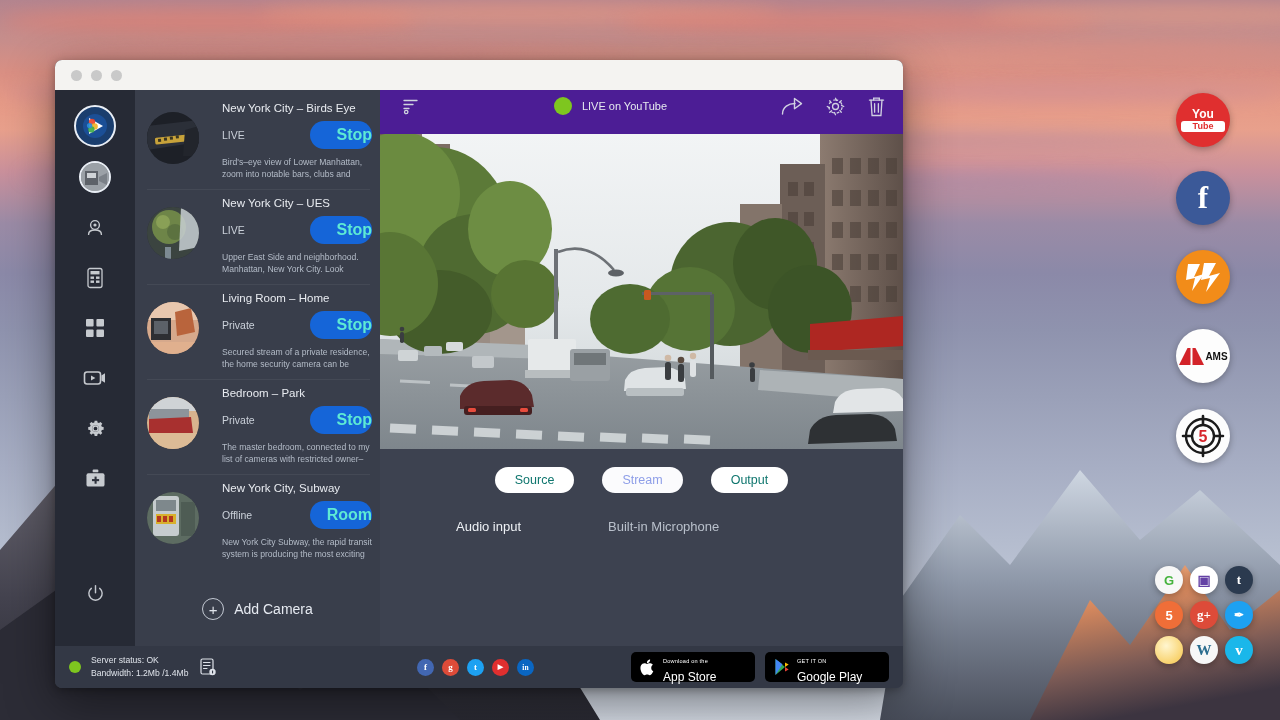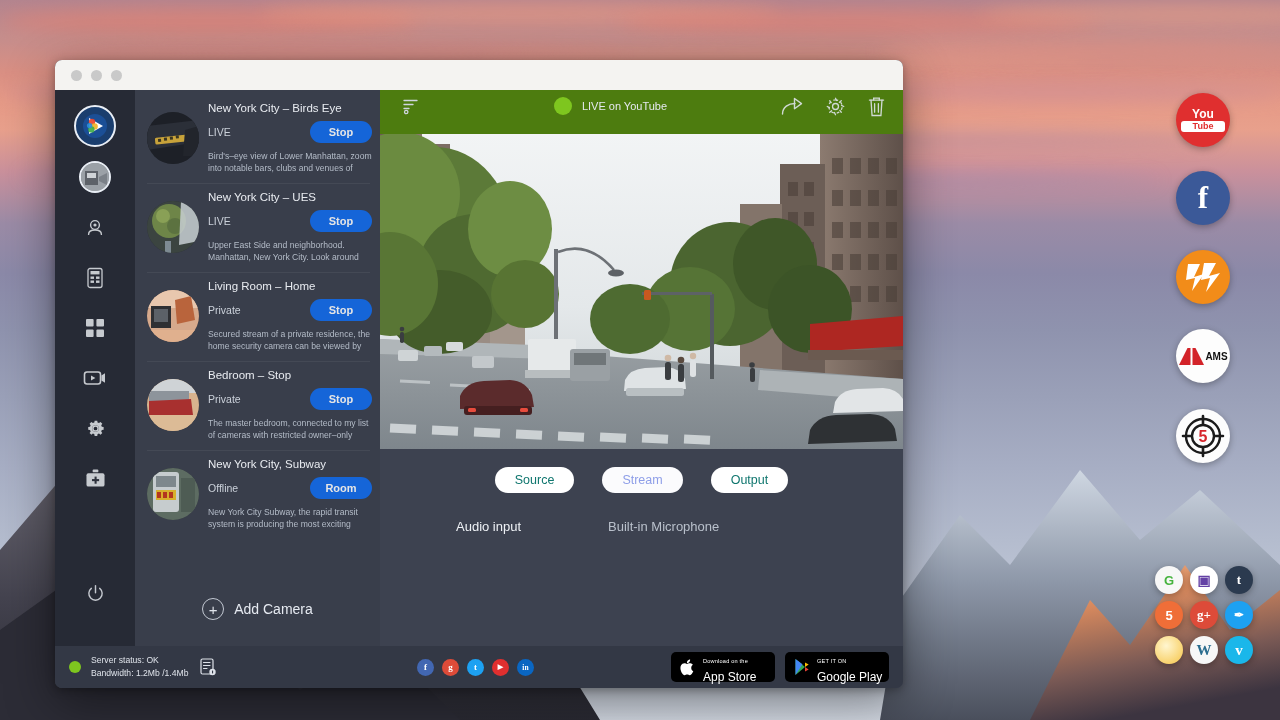--- a/index.html
+++ b/index.html
@@ -73,43 +73,43 @@
   .rail-ico svg { display: block; }
   .rail-spacer { flex: 1; }
 
   
   #camlist {
     width: 245px; flex: none; background: #393e4b;
     display: flex; flex-direction: column; overflow: hidden;
   }
   #camlist-scroll { flex: 1; overflow: hidden; padding-top: 4px; }
   .cam-row {
-    display: flex; gap: 9px; padding: 8px 8px 8px 12px;
+    display: flex; gap: 23px; padding: 8px 8px 8px 12px;
     position: relative;
   }
   .cam-row + .cam-row::before {
     content:""; position:absolute; left:12px; right:10px; top:0;
     height:1px; background: rgba(255,255,255,.06);
   }
   .cam-thumb {
     width: 52px; height: 52px; border-radius: 50%; flex: none;
     margin-top: 10px; overflow: hidden; position: relative;
     background: #2c2f38;
   }
   .cam-info { flex: 1; min-width: 0; }
   .cam-title {
     color: #e8ebf0; font-size: 11.5px; margin-bottom: 7px;
     white-space: nowrap; overflow: hidden; text-overflow: ellipsis;
   }
   .cam-mid { display: flex; align-items: center; justify-content: space-between; }
   .cam-status { color: #cbd1da; font-size: 10.5px; }
   .btn-pill {
-    background: #1565d8; color: #e5e5e5; border: none; border-radius: 14px;
-    font-size: 11px; font-weight: bold; font-family: inherit;
-    padding: 5px 0; width: 62px; text-align: center; cursor: pointer;
+    background: #1565d8; color: #5eead4; border: none; border-radius: 14px;
+    font-size: 16px; font-weight: bold; font-family: inherit;
+    padding: 5px 0; width: 62px; text-align: right; cursor: pointer;
   }
   .cam-desc {
     color: #b4bcc8; font-size: 8.6px; line-height: 1.45; margin-top: 7px;
     max-height: 25px; overflow: hidden;
   }
   #add-camera {
     display: flex; align-items: center; justify-content: center; gap: 10px;
     padding: 22px 0 26px; cursor: pointer;
   }
   #add-camera .plus {
@@ -117,21 +117,21 @@
     border: 1.4px solid #c3c9d3; color: #dfe3ea;
     display: flex; align-items: center; justify-content: center;
     font-size: 15px; line-height: 1;
   }
   #add-camera .lbl { color: #e6eaf1; font-size: 14px; }
 
   
   #main { flex: 1; display: flex; flex-direction: column; background: #3d4250; min-width:0; }
   #topbar {
     height: 44px; display: flex; align-items: center; flex: none;
-    padding: 0 18px 12px 0; gap: 0; background: #4d7c0f;
+    padding: 0 18px 12px 0; gap: 0; background: #4c1d95;
   }
   #sort-icon { width: 60px; display:flex; align-items:center; justify-content:center; cursor:pointer; }
   #live-badge { flex: 1; display: flex; align-items: center; justify-content: center; gap: 10px; }
   #live-dot { width: 18px; height: 18px; border-radius: 50%; background: #7ec61f; }
   #live-text { color: #e5e9ef; font-size: 11px; }
   #top-actions { display: flex; align-items: center; gap: 22px; }
   .top-ico { cursor: pointer; opacity: .9; display:block; }
 
   
   #video { height: 315px; flex: none; position: relative; overflow: hidden; background: #9aa6ae; }
@@ -162,21 +162,21 @@
   #log-icon { margin-left: 2px; cursor: pointer; }
   #socials { flex: 1; display: flex; align-items: center; gap: 8px; padding-left: 48px; }
   .soc {
     width: 17px; height: 17px; border-radius: 50%; color: #fff;
     font-size: 9px; font-weight: bold; display: flex;
     align-items: center; justify-content: center; cursor: pointer;
     font-family: "Liberation Serif", serif;
   }
   #stores { display: flex; gap: 10px; align-items:center; }
   .store {
-    background: #000; border-radius: 5px; height: 30px; width: 104px;
+    background: #000; border-radius: 5px; height: 30px; width: 124px;
     display: flex; align-items: center; gap: 7px; padding-left: 9px;
     color: #fff; cursor: pointer;
   }
   .store .s1 { font-size: 5.6px; letter-spacing: .2px; line-height:1.1; }
   .store .s2 { font-size: 12px; line-height: 1.05; }
 
   
   .dico {
     position: absolute; border-radius: 50%;
     display: flex; align-items: center; justify-content: center;
@@ -400,21 +400,21 @@
             <div class="cam-thumb">
               <svg width="52" height="52" viewBox="0 0 52 52">
                 <rect width="52" height="52" fill="#d8b38e"></rect>
                 <rect x="0" y="0" width="52" height="14" fill="#cfd3d6"></rect>
                 <rect x="2" y="12" width="40" height="10" fill="#8d949b"></rect>
                 <path d="M2 22 L44 20 L46 36 L2 38 Z" fill="#a8302f"></path>
                 <rect x="0" y="36" width="52" height="16" fill="#dcbb96"></rect>
               </svg>
             </div>
             <div class="cam-info">
-              <div class="cam-title">Bedroom – Stop</div>
+              <div class="cam-title">Bedroom – Park</div>
               <div class="cam-mid">
                 <span class="cam-status">Private</span>
                 <button class="btn-pill">Stop</button>
               </div>
               <div class="cam-desc">The master bedroom, connected to my list of cameras with restricted owner–only access. ...</div>
             </div>
           </div>
 
           <div class="cam-row">
             <div class="cam-thumb">

